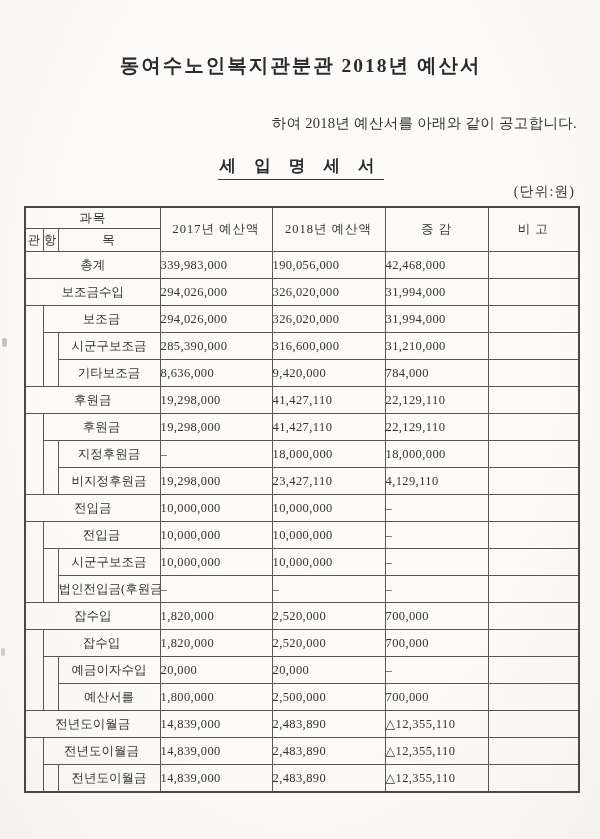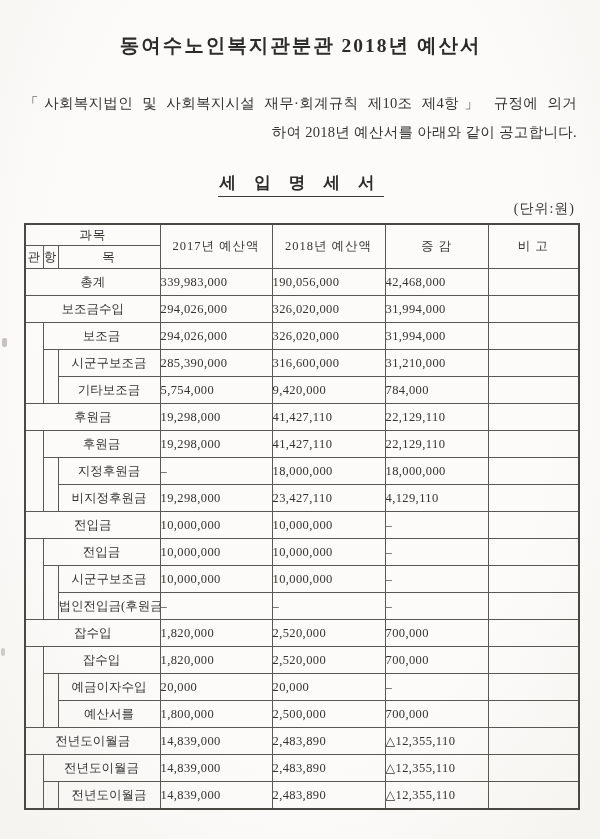--- a/index.html
+++ b/index.html
@@ -24,36 +24,36 @@
     width: 5px; height: 9px; background: #9a9892;
     border-radius: 2px; opacity: .55;
   }
   .page::after {
     content: "";
     position: absolute; left: 1px; top: 648px;
     width: 4px; height: 8px; background: #a3a19b;
     border-radius: 2px; opacity: .5;
   }
   .doc-title {
-    margin: 0; padding-top: 32px;
+    margin: 0; padding-top: 52px;
     text-align: center;
     font-size: 19.5px; font-weight: bold;
     letter-spacing: 2px;
     color: #2b2b2b;
   }
   .intro {
     margin: 30px 0 0 0;
     font-size: 14.5px;
     line-height: 29px;
     letter-spacing: 0.3px;
     color: #333;
   }
   .intro .line1 { display: block; text-align: justify; text-align-last: justify; }
   .intro .line2 { display: block; text-align: right; }
-  .section-title-row { margin-top: 25px; text-align: center; }
+  .section-title-row { margin-top: 17px; text-align: center; }
   .section-title {
     display: inline-block;
     font-size: 16.5px; font-weight: bold;
     letter-spacing: 7px;
     color: #2b2b2b;
     border-bottom: 1.5px solid #3a3a3a;
     padding: 0 2px 2px 2px;
   }
   .unit-note {
     margin-top: 3px;
@@ -93,21 +93,20 @@
   td.note { }
 </style>
 </head>
 <body>
 
 <div class="page">
 
   <h1 class="doc-title">동여수노인복지관분관 2018년 예산서</h1>
 
   <p class="intro">
-    <span class="line1">「사회복지법인 및 사회복지시설 재무·회계규칙 제10조 제4항」 규정에 의거</span>
     <span class="line2">하여 2018년 예산서를 아래와 같이 공고합니다.</span>
   </p>
 
   <div class="section-title-row">
     <span class="section-title">세 입 명 세 서</span>
   </div>
 
   <div class="unit-note">(단위:원)</div>
 
   <table class="budget">
@@ -160,21 +159,21 @@
         <tr>
           <td class="strip" rowspan="2"></td>
           <td class="subject">시군구보조금</td>
           <td class="num">285,390,000</td>
           <td class="num">316,600,000</td>
           <td class="num">31,210,000</td>
           <td class="note"></td>
         </tr>
         <tr>
           <td class="subject">기타보조금</td>
-          <td class="num">5,754,000</td>
+          <td class="num">8,636,000</td>
           <td class="num">9,420,000</td>
           <td class="num">784,000</td>
           <td class="note"></td>
         </tr>
         <tr>
           <td class="subject" colspan="3">후원금</td>
           <td class="num">19,298,000</td>
           <td class="num">41,427,110</td>
           <td class="num">22,129,110</td>
           <td class="note"></td>

